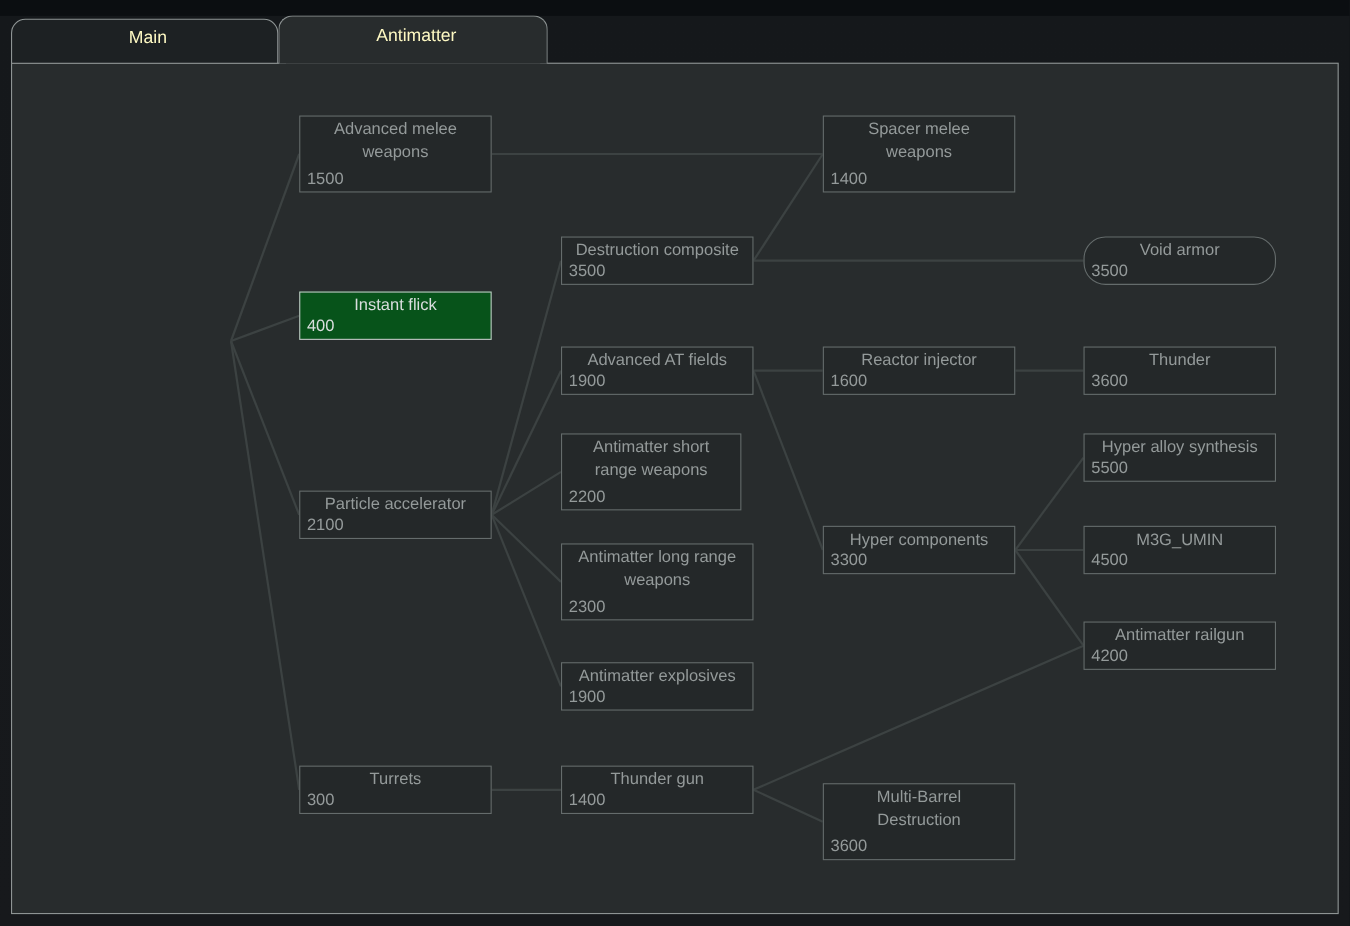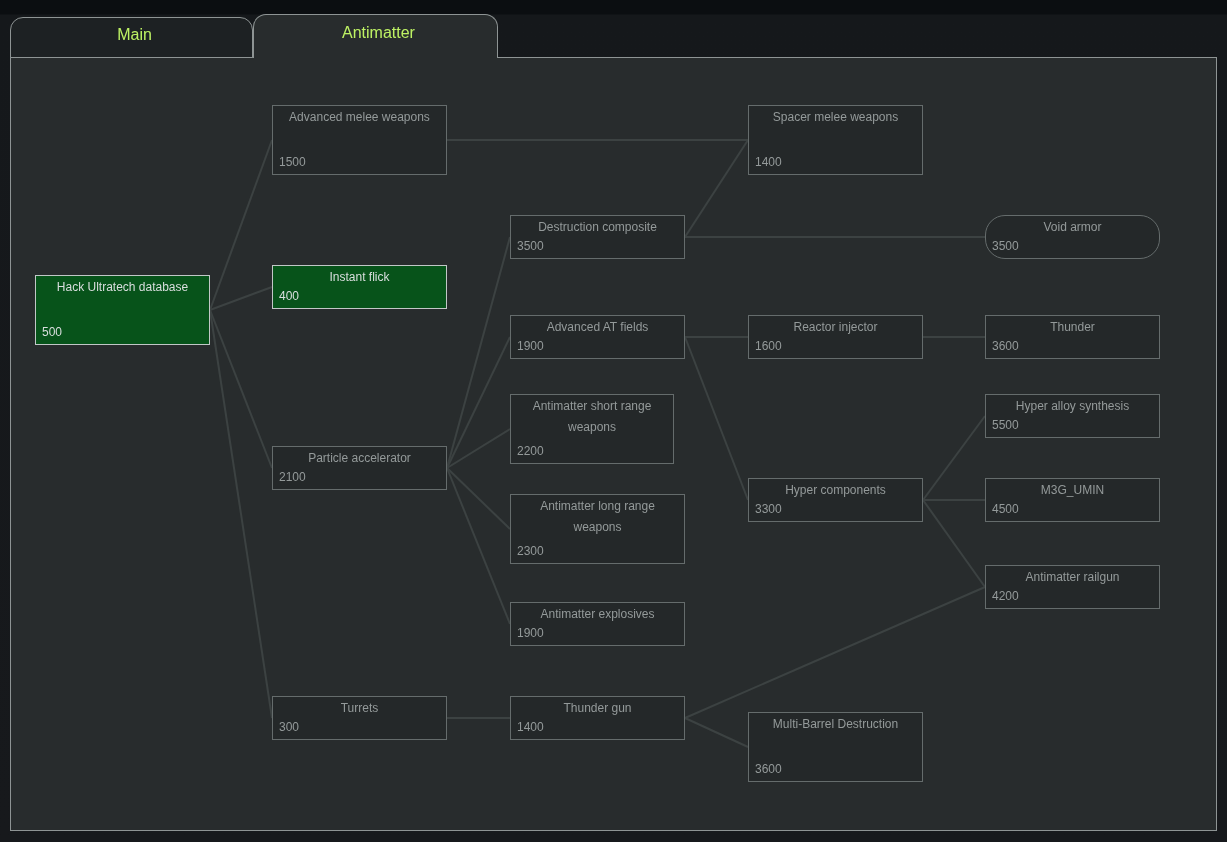--- a/index.html
+++ b/index.html
@@ -9,36 +9,36 @@
     font-family:"Liberation Sans",sans-serif;
   }
   .tabs{
     position:absolute;left:10px;top:0;height:58px;
     display:flex;align-items:flex-end;z-index:3;
   }
   .tab{
     box-sizing:border-box;width:243px;height:41px;
     border:1px solid #8e9494;border-bottom:1px solid #8e9494;
     border-radius:13px 13px 0 0;background:#1d2123;
-    color:#bef264;font-size:16px;display:flex;align-items:center;justify-content:center;
+    color:#fef9c3;font-size:16px;display:flex;align-items:center;justify-content:center;
     padding-bottom:6px;cursor:pointer;padding-left:6px;
   }
   .tab.active{
     width:245px;height:44px;background:#282c2d;border-bottom:none;
     padding-bottom:8px;
   }
   .panel{
     position:absolute;left:10px;top:57px;width:1207px;height:774px;
     box-sizing:border-box;border:1px solid #8e9494;background:#282c2d;z-index:1;
   }
   .edges{position:absolute;left:0;top:0;width:1227px;height:842px;z-index:2;pointer-events:none;}
   .node{
     position:absolute;box-sizing:border-box;z-index:4;
     background:#242829;border:1px solid #656c6c;color:#949a9a;
-    font-size:12px;line-height:21px;cursor:pointer;
+    font-size:15px;line-height:21px;cursor:pointer;
   }
   .node .title{text-align:center;padding:1px 12px 0 12px;}
   .node .cost{text-align:left;padding:0 0 1px 6px;position:absolute;left:0;bottom:0;}
   .node.researched{
     background:#07531a;border:1px solid #c2c7c7;color:#d9dede;
   }
 </style>
 </head>
 <body>
 
@@ -64,24 +64,20 @@
       <line x1="685" y1="337" x2="748" y2="337" stroke="#3c4242" stroke-width="2"></line>
       <line x1="685" y1="337" x2="748" y2="500" stroke="#3c4242" stroke-width="2"></line>
       <line x1="923" y1="337" x2="985" y2="337" stroke="#3c4242" stroke-width="2"></line>
       <line x1="923" y1="500" x2="985" y2="416" stroke="#3c4242" stroke-width="2"></line>
       <line x1="923" y1="500" x2="985" y2="500" stroke="#3c4242" stroke-width="2"></line>
       <line x1="923" y1="500" x2="985" y2="587" stroke="#3c4242" stroke-width="2"></line>
       <line x1="447" y1="718" x2="510" y2="718" stroke="#3c4242" stroke-width="2"></line>
       <line x1="685" y1="718" x2="748" y2="747" stroke="#3c4242" stroke-width="2"></line>
       <line x1="685" y1="718" x2="985" y2="587" stroke="#3c4242" stroke-width="2"></line>
     </svg>
-<div class="node researched" style="left: 35px; top: 275px; width: 175px; height: 70px;">
-      <div class="title">Hack Ultratech database</div>
-      <div class="cost">500</div>
-    </div>
     <div class="node" style="left: 272px; top: 105px; width: 175px; height: 70px;">
       <div class="title">Advanced melee weapons</div>
       <div class="cost">1500</div>
     </div>
     <div class="node researched" style="left: 272px; top: 265px; width: 175px; height: 44px;">
       <div class="title">Instant flick</div>
       <div class="cost">400</div>
     </div>
     <div class="node" style="left: 272px; top: 446px; width: 175px; height: 44px;">
       <div class="title">Particle accelerator</div>

